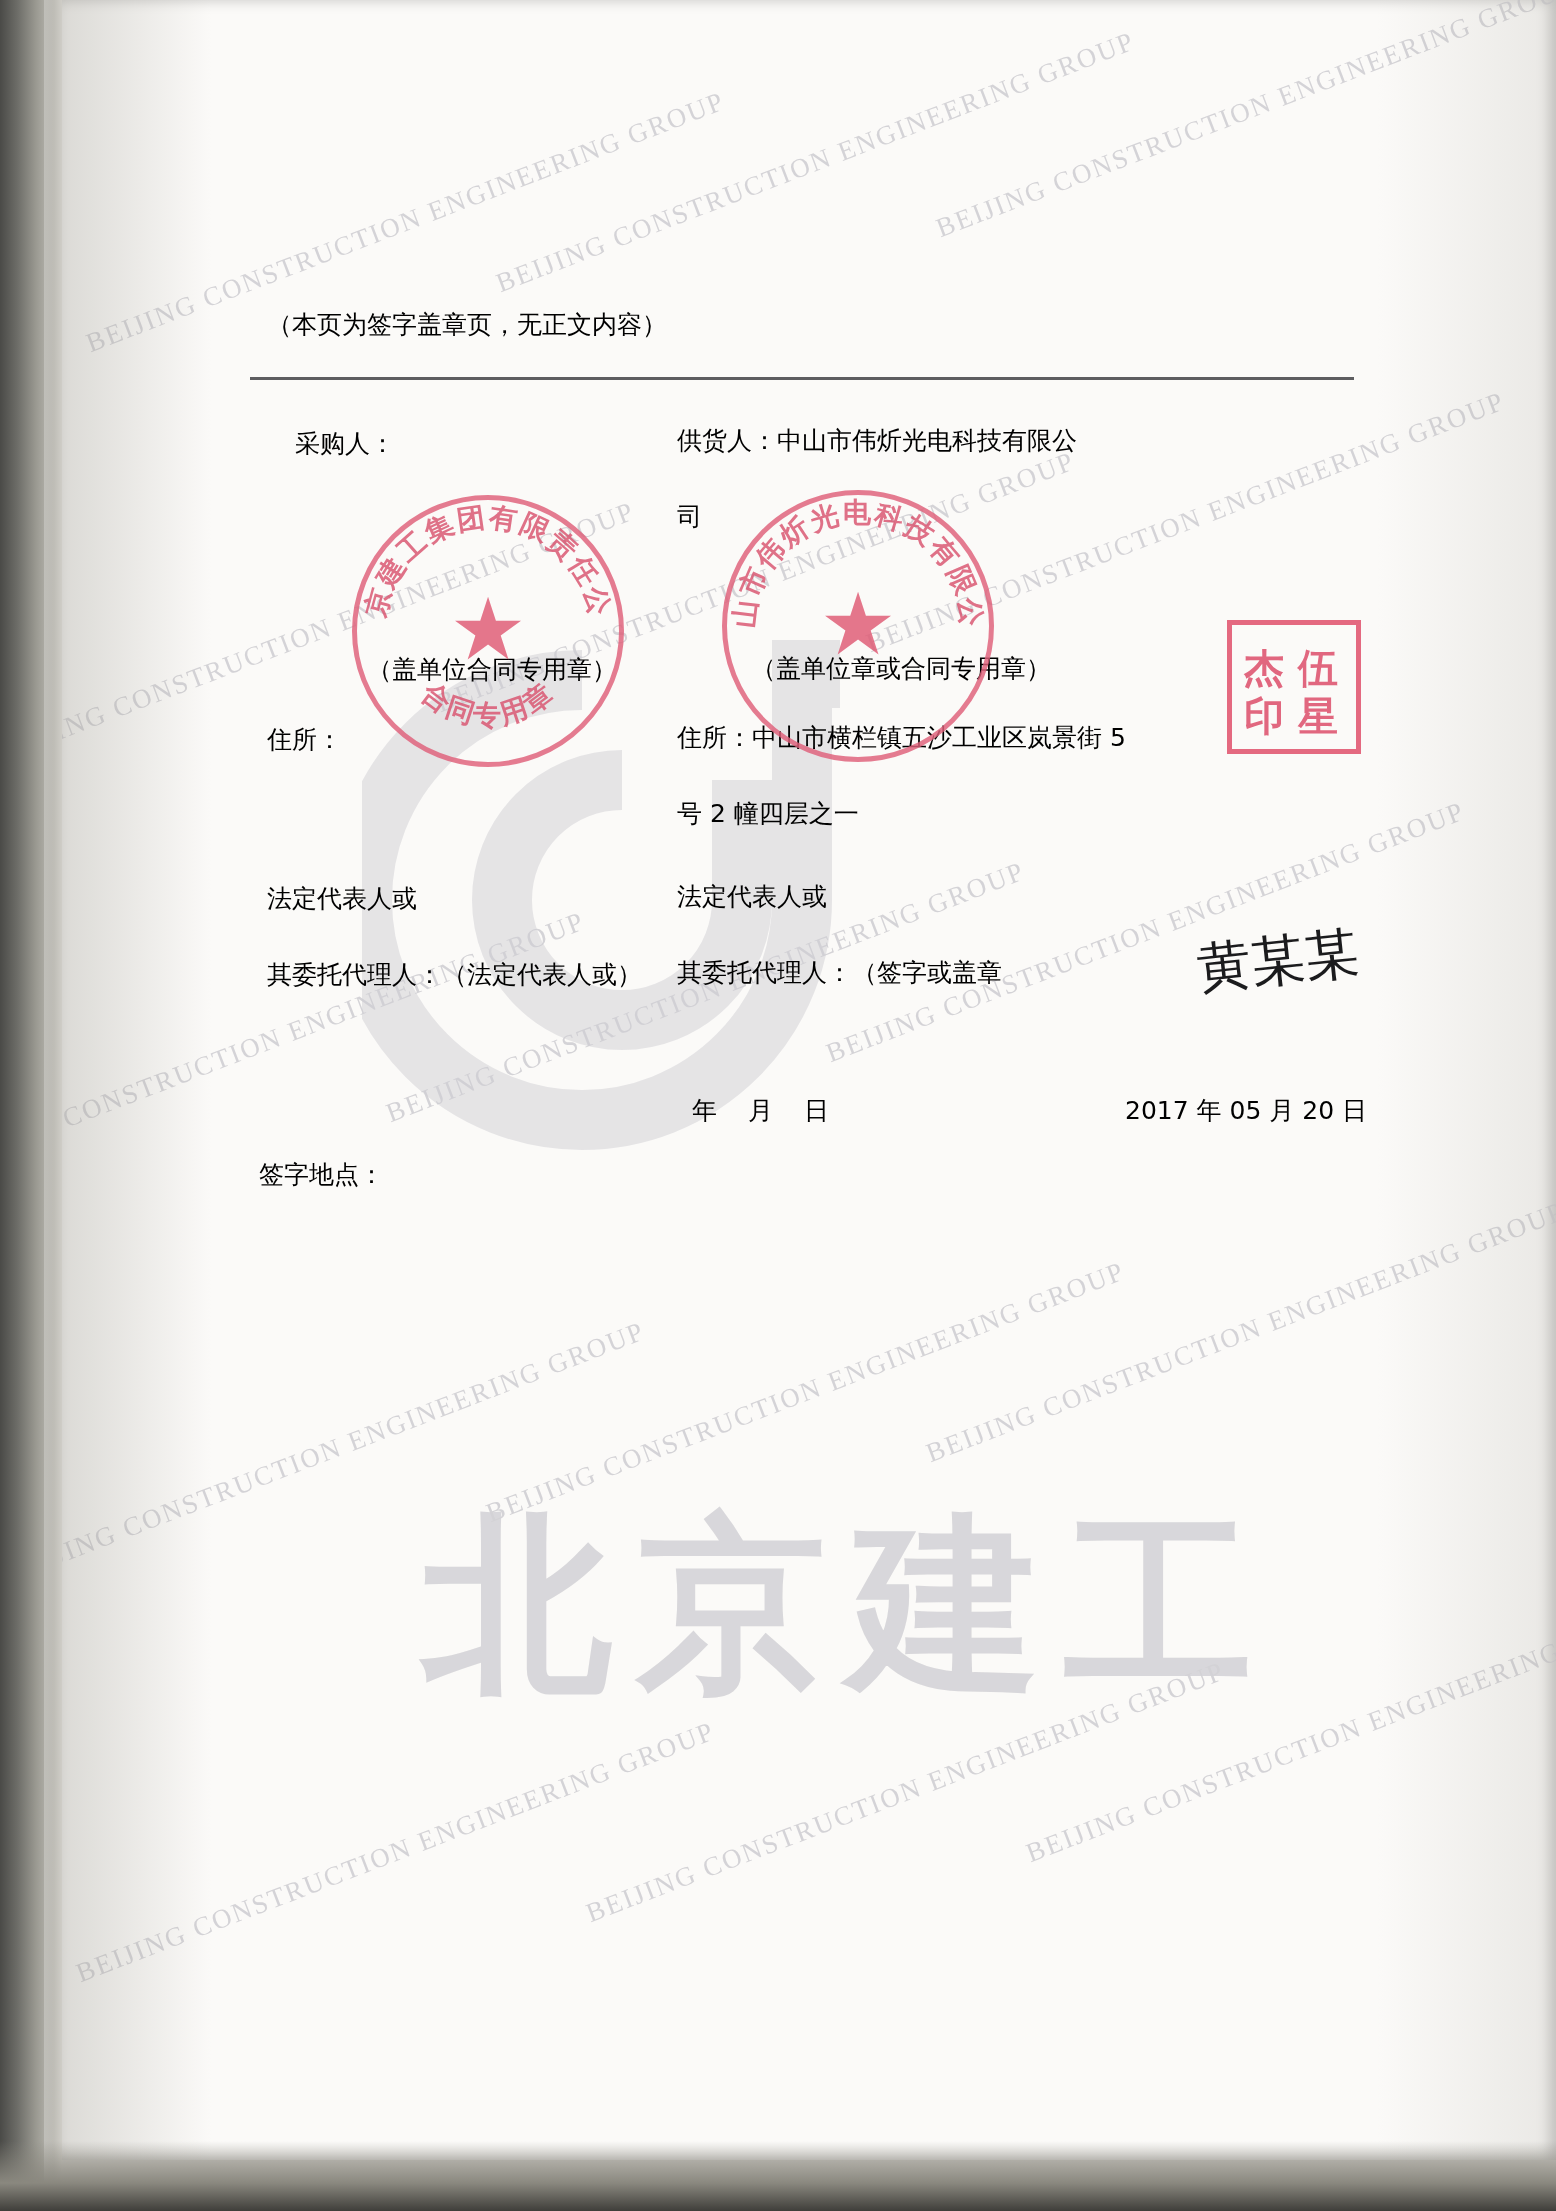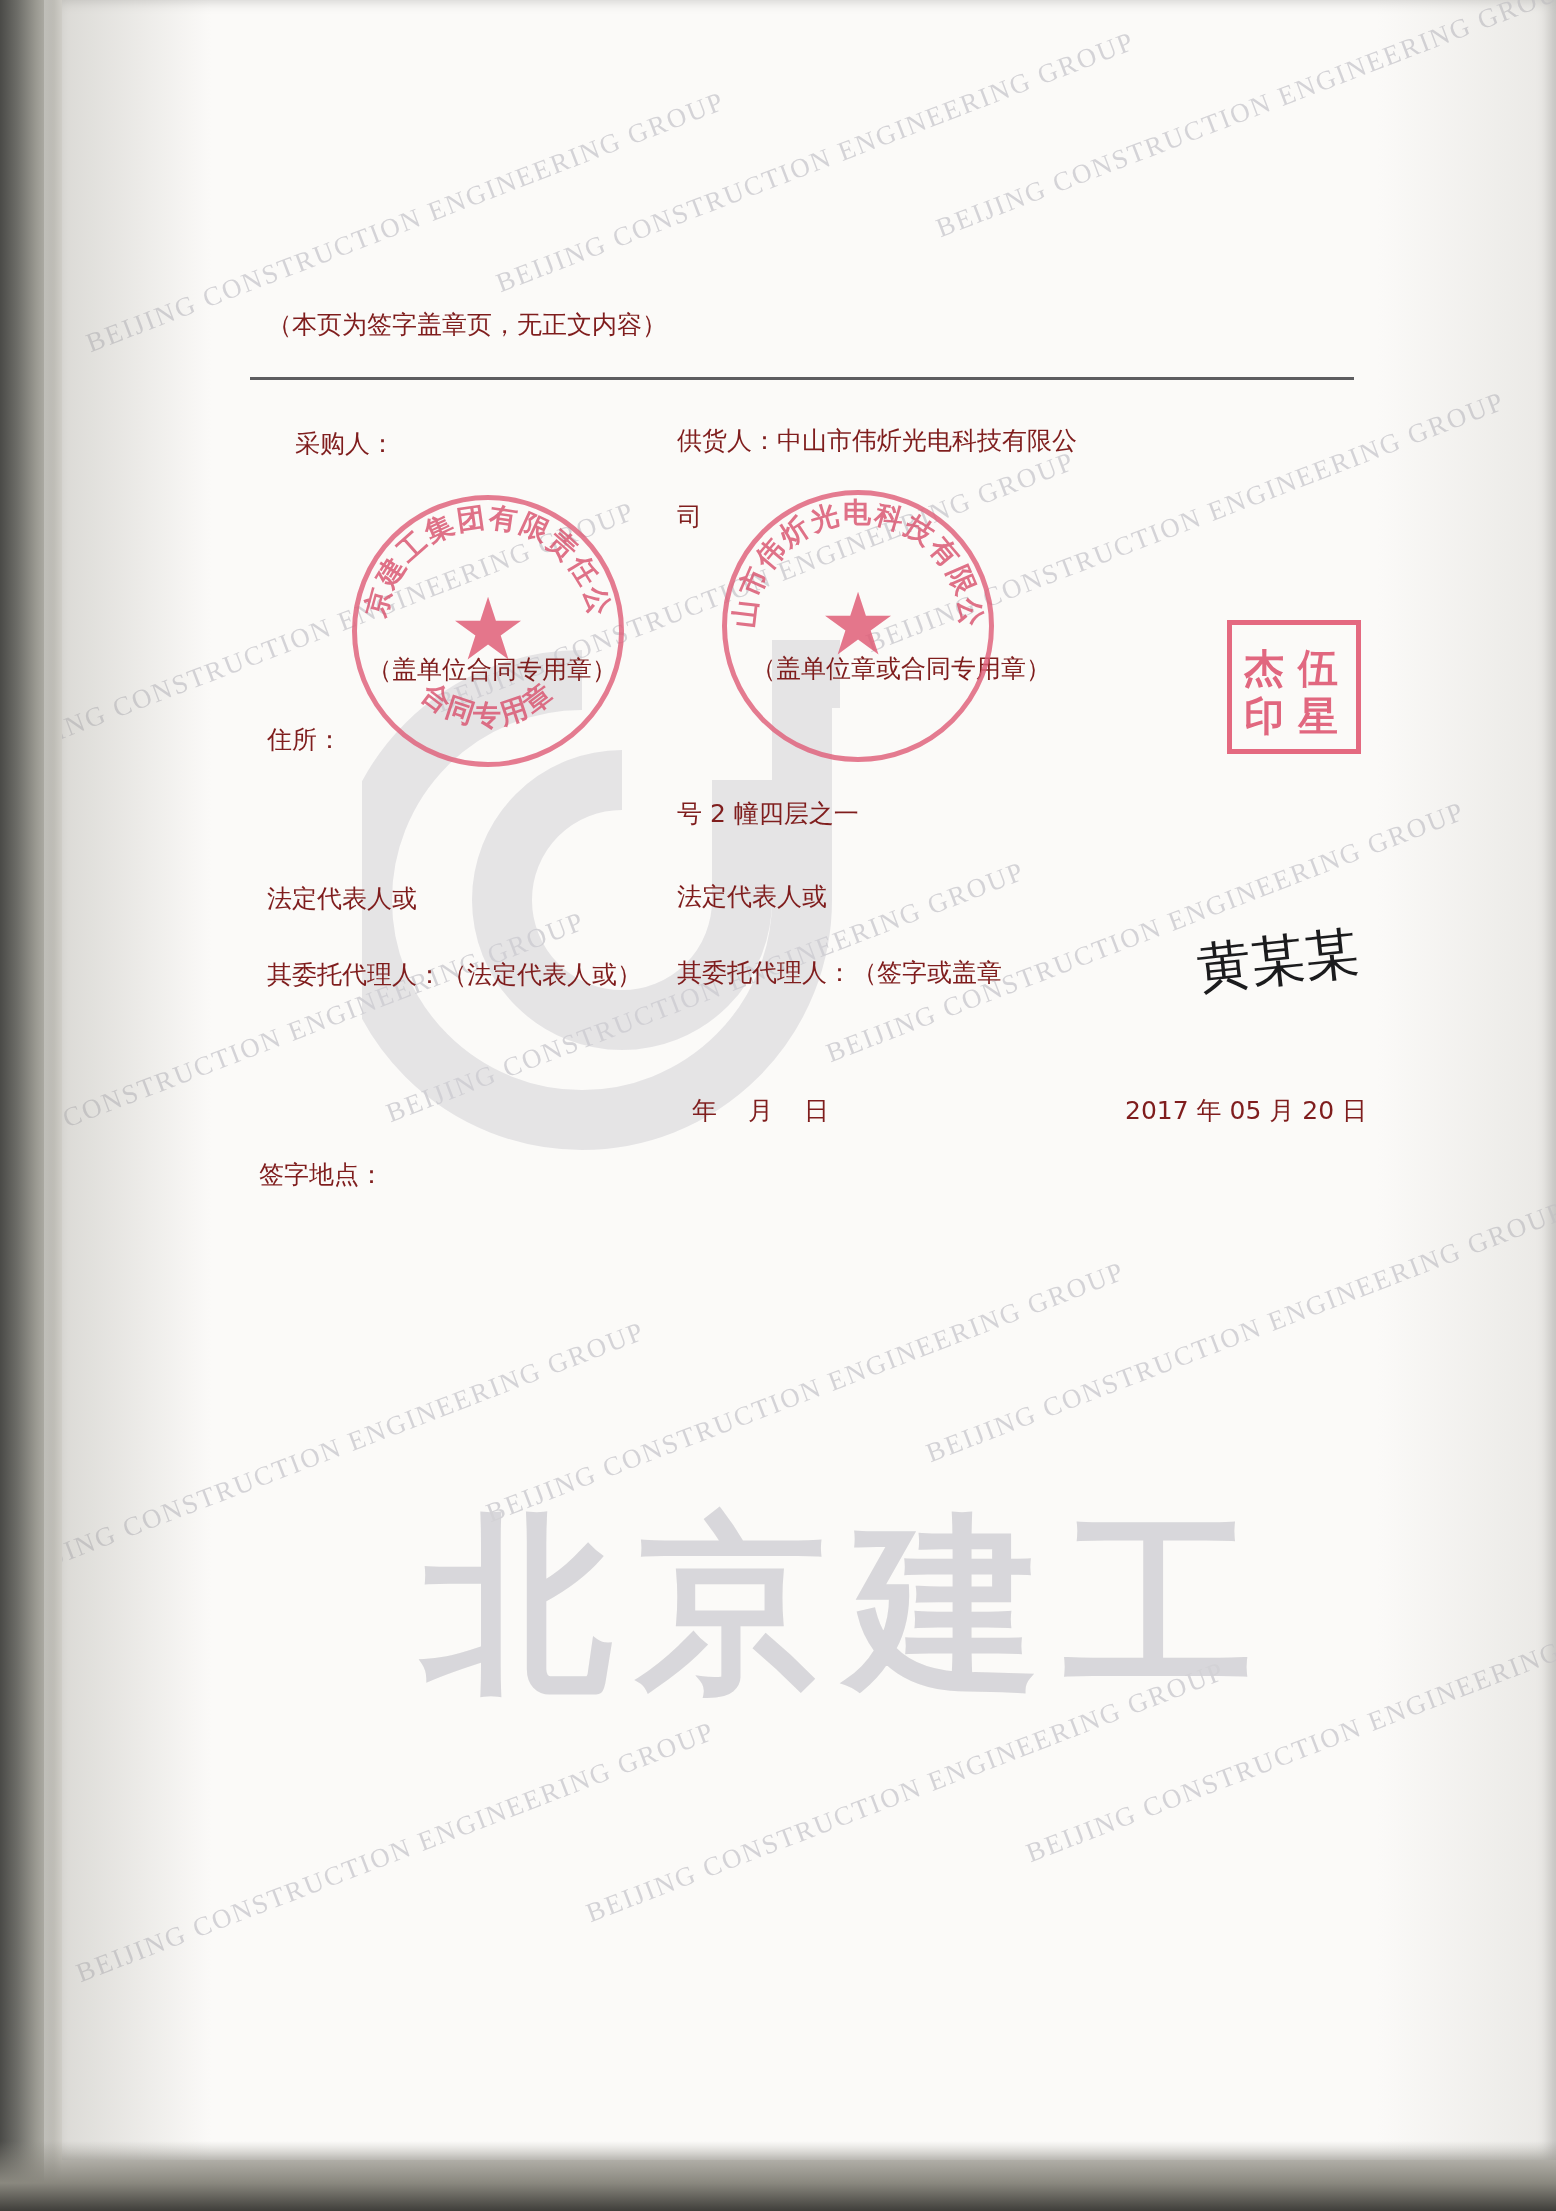--- a/index.html
+++ b/index.html
@@ -88,21 +88,21 @@
   }
 
   
   .doc {
     position: absolute;
     left: 0; top: 0;
     width: 1494px; height: 2160px;
   }
   .t {
     position: absolute;
-    color: #7f1d1d;
+    color: #000000;
     font-size: 25px;
     line-height: 34px;
     white-space: nowrap;
     font-family: "DejaVu Sans", "Liberation Sans", sans-serif;
   }
   .note { left: 205px; top: 308px; }
   .rule {
     position: absolute;
     left: 188px; top: 377px;
     width: 1104px; height: 3px;
@@ -231,20 +231,21 @@
       <div class="rule"></div>
 
       <div class="t col-l buyer-label">采购人：</div>
       <div class="t col-r seller-label">供货人：中山市伟炘光电科技有限公</div>
       <div class="t col-r seller-label2">司</div>
 
       <div class="t stamp-note-l">（盖单位合同专用章）</div>
       <div class="t stamp-note-r">（盖单位章或合同专用章）</div>
 
       <div class="t col-l addr-l">住所：</div>
+      <div class="t col-r addr-r">住所：中山市横栏镇五沙工业区岚景街 5</div>
       <div class="t col-r addr-r2">号 2 幢四层之一</div>
 
       <div class="t col-l legal-l">法定代表人或</div>
       <div class="t col-r legal-r">法定代表人或</div>
 
       <div class="t col-l agent-l">其委托代理人：（法定代表人或）</div>
       <div class="t col-r agent-r">其委托代理人：（签字或盖章</div>
 
       <div class="signature">黄某某</div>
 

